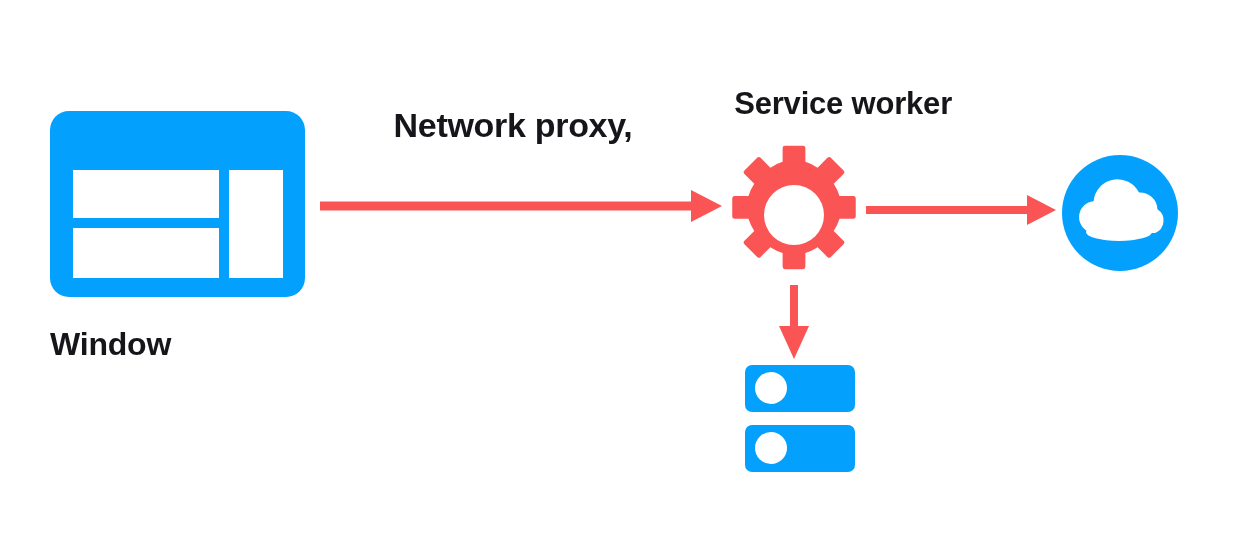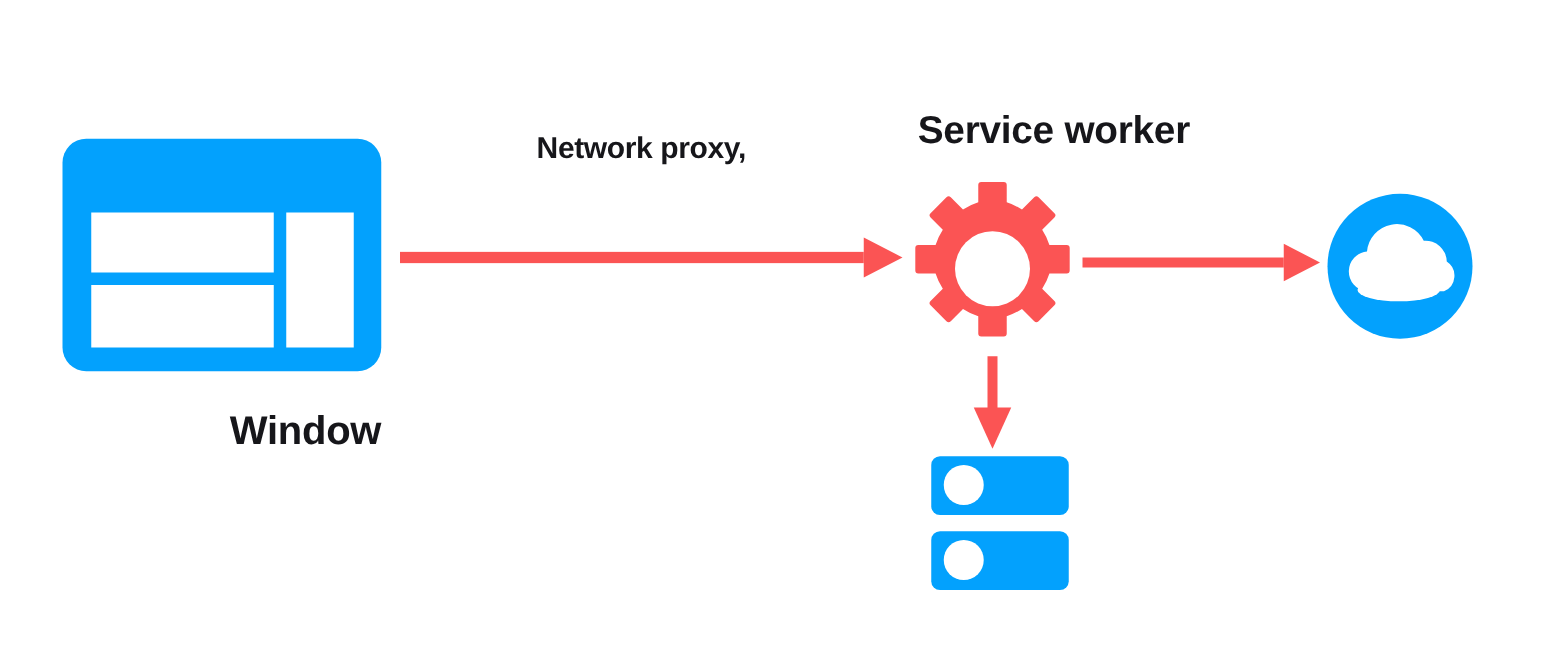--- a/index.html
+++ b/index.html
@@ -45,42 +45,42 @@
     position: absolute;
     font-weight: bold;
     color: #16161a;
     white-space: nowrap;
     letter-spacing: -0.2px;
   }
   .window-label {
     left: 50px;
     top: 326px;
     width: 255px;
-    text-align: right;
+    text-align: left;
     font-size: 32px;
   }
 
   
   .sw-title {
     left: 672px;
     top: 86px;
     width: 280px;
     text-align: right;
     font-size: 31px;
   }
 
   
   .caption {
     position: absolute;
     left: 372px;
     top: 104px;
     width: 282px;
     text-align: center;
     font-weight: bold;
-    font-size: 24px;
+    font-size: 34px;
     line-height: 1.24;
     color: #16161a;
     letter-spacing: -0.3px;
   }
 
   
   #art {
     position: absolute;
     left: 0;
     top: 0;

